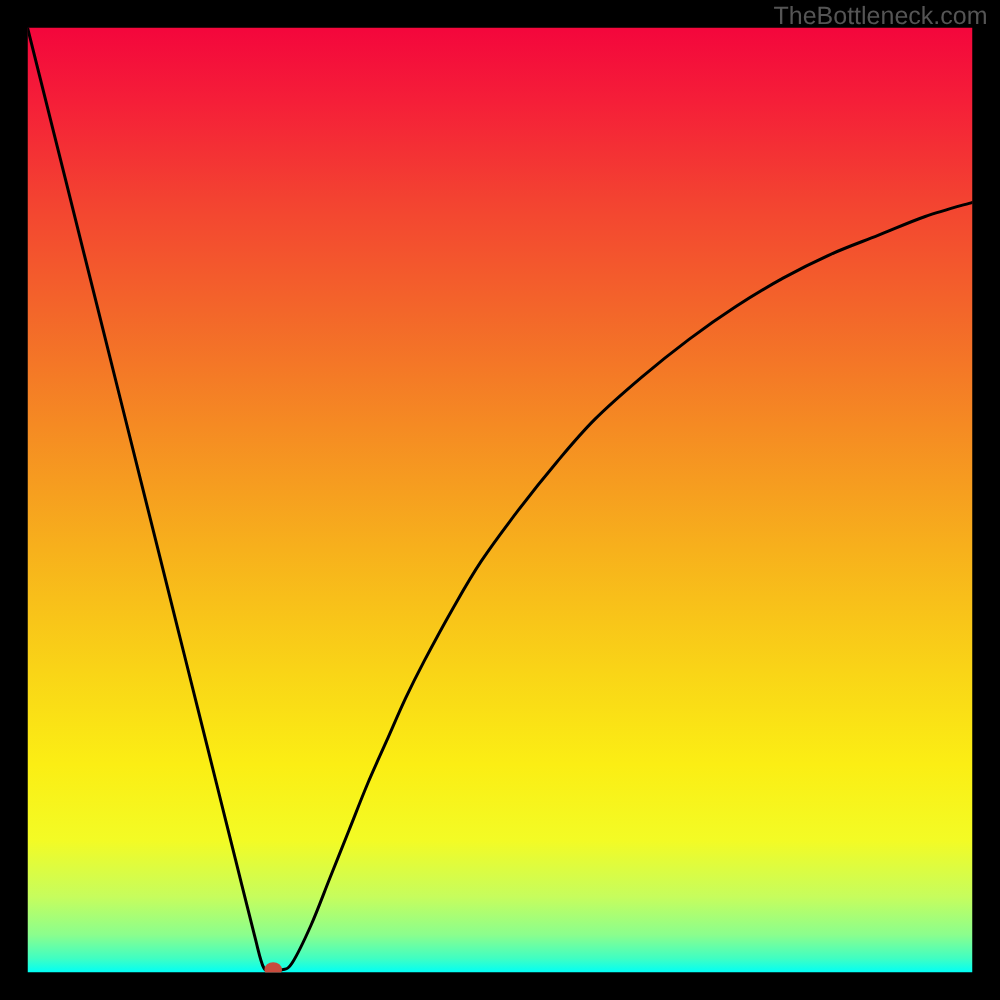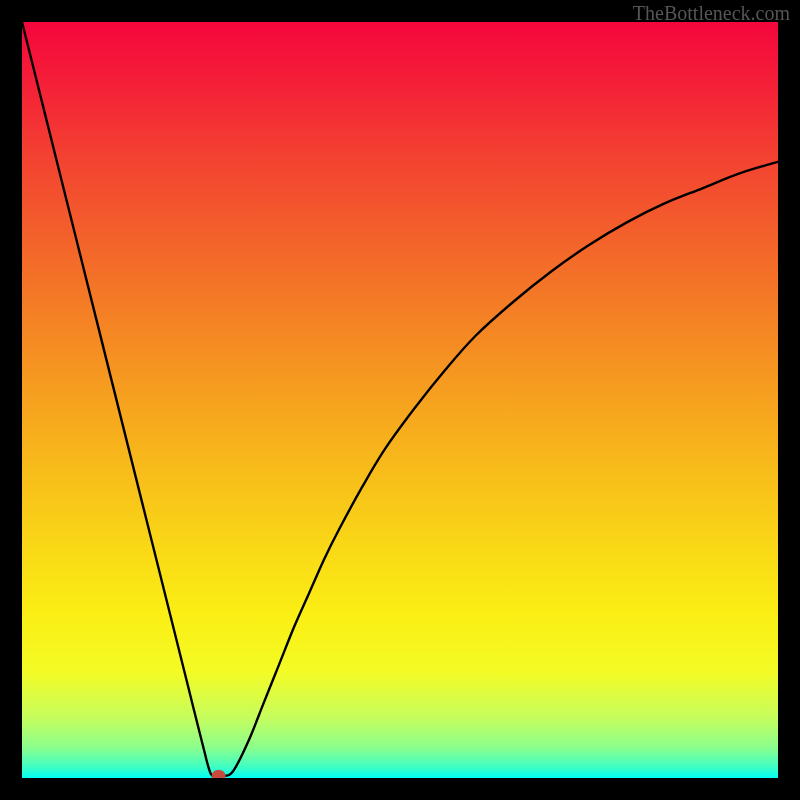--- a/index.html
+++ b/index.html
@@ -20,21 +20,21 @@
     background: #000;
   }
   .watermark {
     position: absolute;
     top: 2px;
     right: 10px;
     color: #555;
     font-size: 20px;
     font-weight: 500;
     letter-spacing: 0px;
-    font-family: Liberation Serif, serif;
+    font-family: Liberation Sans, sans-serif;
   }
   svg { display: block; }
 </style>
 </head>
 <body>
 
 <div class="frame">
   <svg id="chart-svg" width="756" height="756" viewBox="0 0 756 756">
     <defs>
       <linearGradient id="bg-grad" x1="0" y1="0" x2="0" y2="1">

